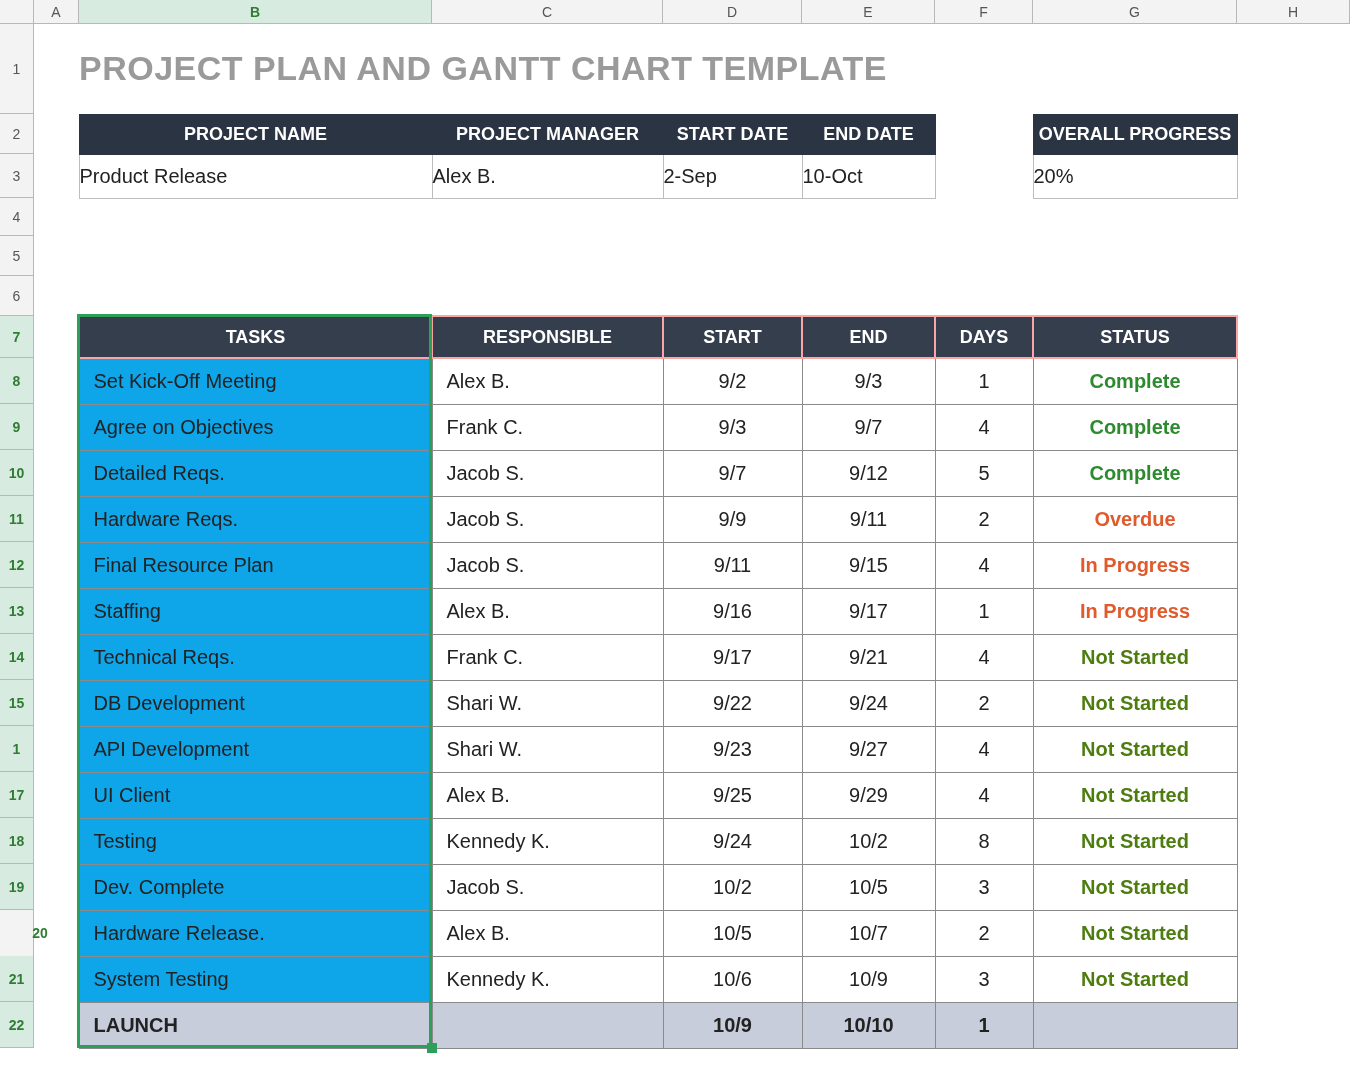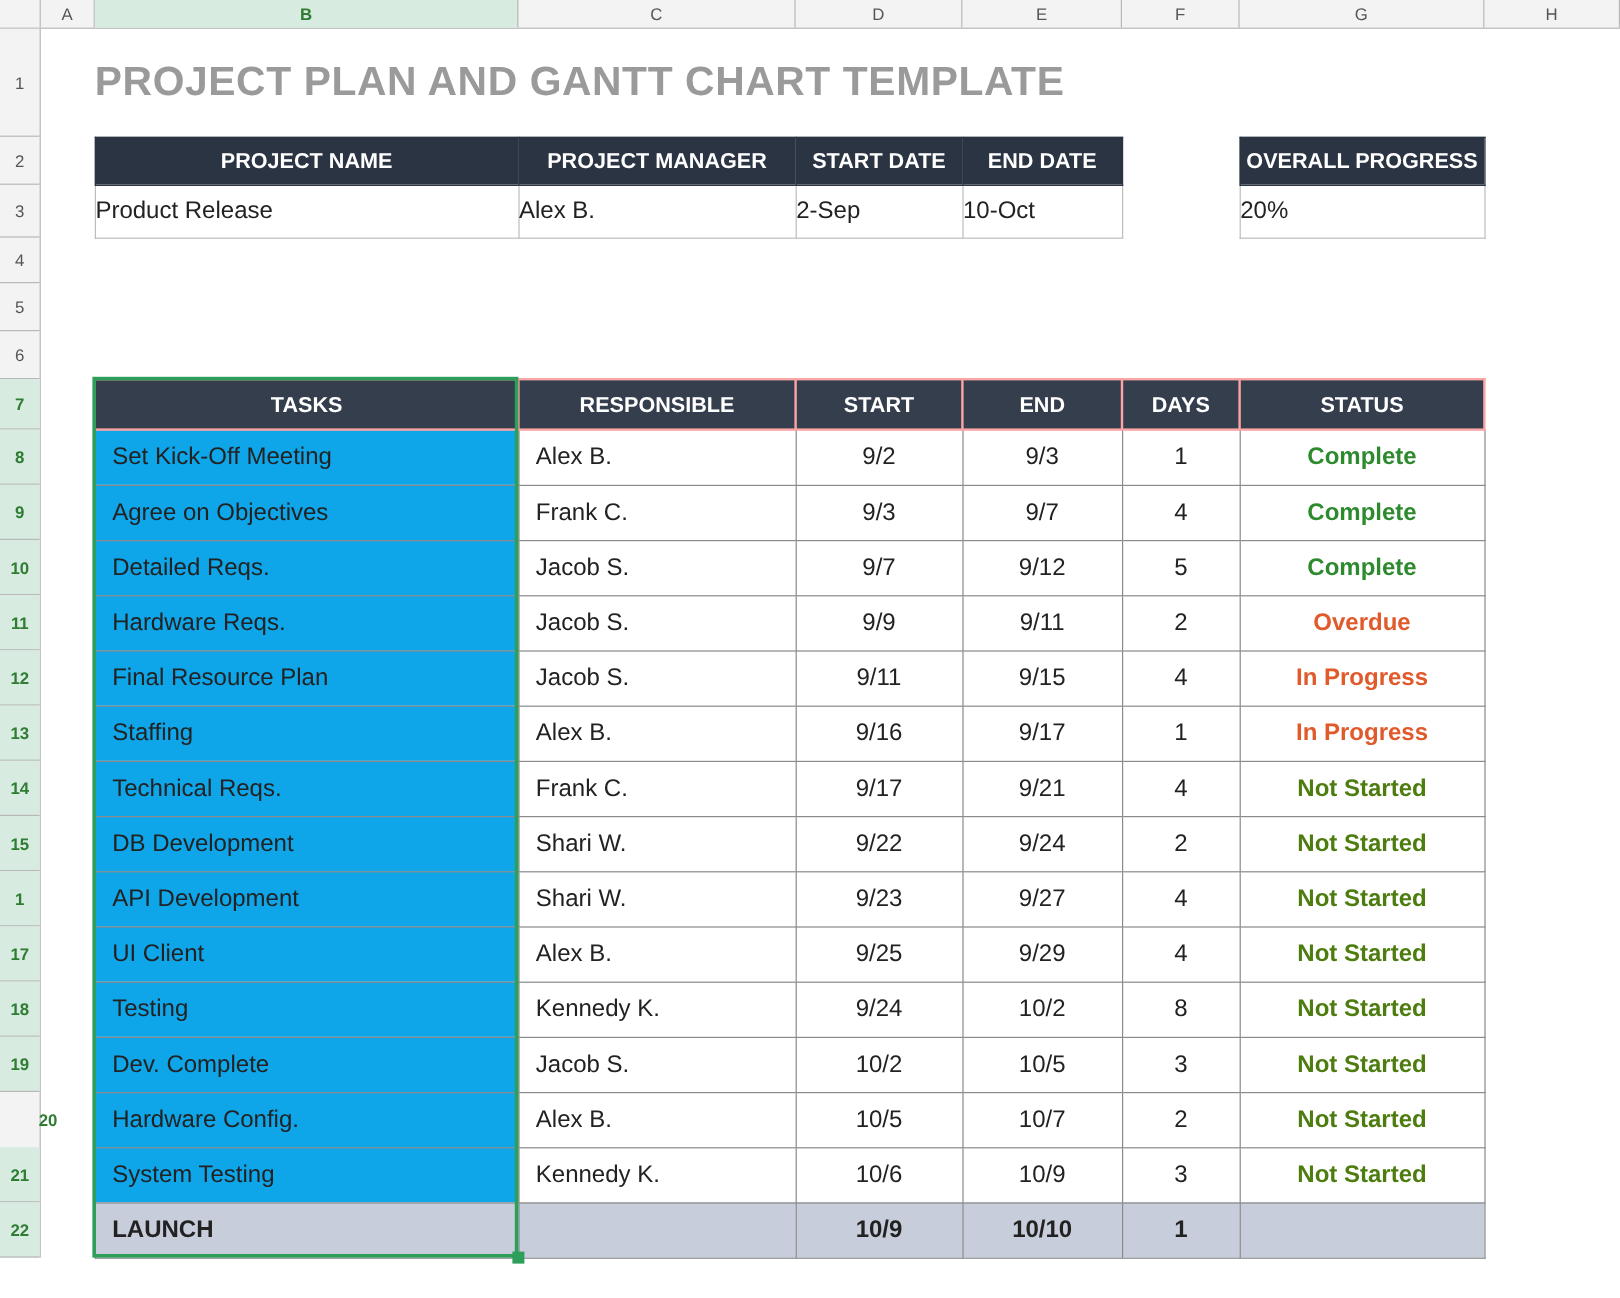--- a/index.html
+++ b/index.html
@@ -360,21 +360,21 @@
             <td class="task-cell task-name">Dev. Complete</td>
             <td class="task-cell">Jacob S.</td>
             <td class="task-cell center">10/2</td>
             <td class="task-cell center">10/5</td>
             <td class="task-cell center">3</td>
             <td class="task-cell center status-not">Not Started</td>
             <td></td>
           </tr>
           <tr style="height: 46px;">
             <td></td>
-            <td class="task-cell task-name">Hardware Config.</td>
+            <td class="task-cell task-name">Hardware Release.</td>
             <td class="task-cell">Alex B.</td>
             <td class="task-cell center">10/5</td>
             <td class="task-cell center">10/7</td>
             <td class="task-cell center">2</td>
             <td class="task-cell center status-not">Not Started</td>
             <td></td>
           </tr>
           <tr style="height: 46px;">
             <td></td>
             <td class="task-cell task-name">System Testing</td>

